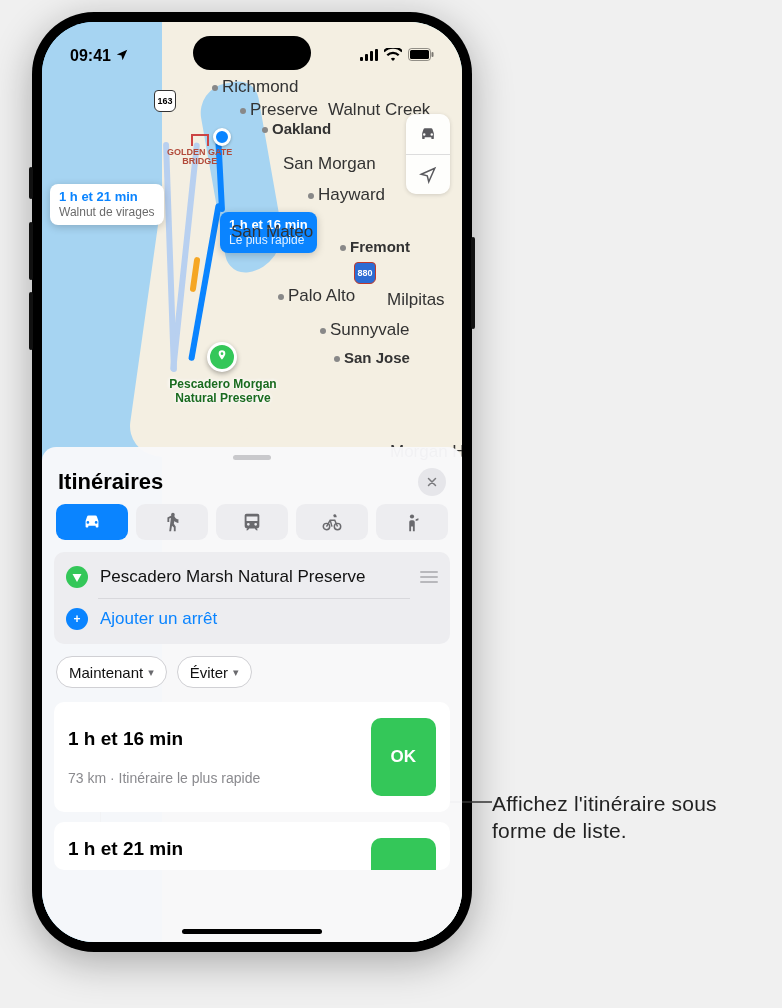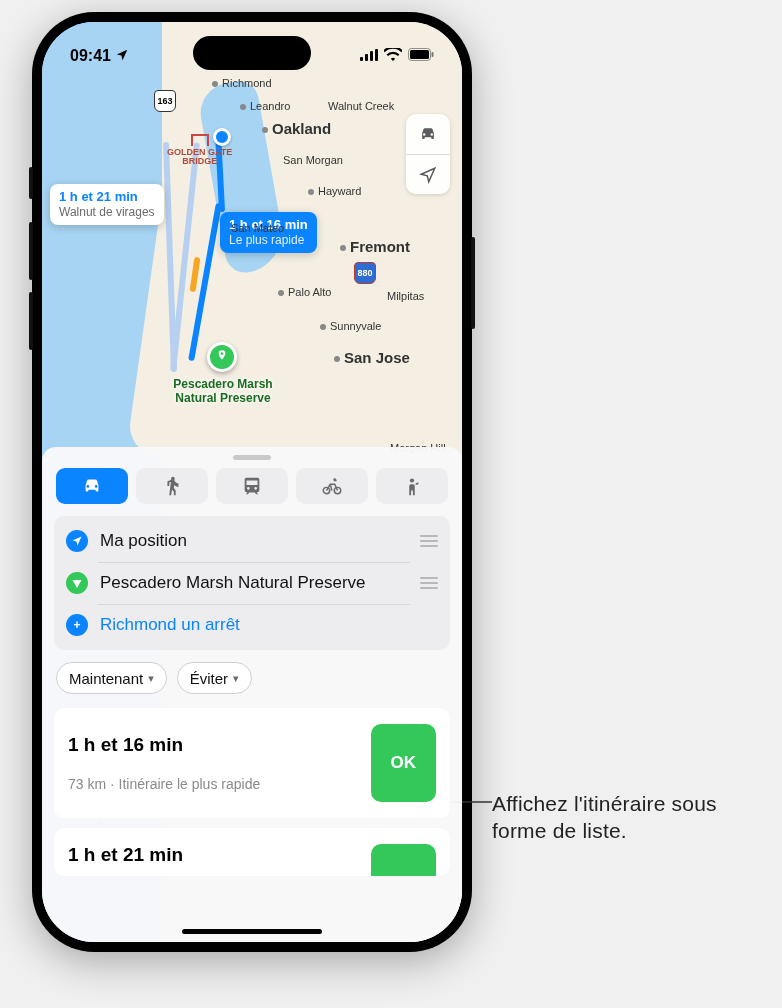--- a/index.html
+++ b/index.html
@@ -92,21 +92,21 @@
   }
   .peninsula-land {
     position: absolute;
     left: 110px; top: 60px; width: 120px; height: 380px;
     background: #f4efe2;
     border-radius: 40px 20px 60px 30px;
     transform: rotate(8deg);
   }
   .city-label {
     position: absolute;
-    font-size: 11px;
+    font-size: 17px;
     color: #333;
     white-space: nowrap;
   }
   .city-label.bold { font-weight: 600; font-size: 15px; }
   .city-dot::before {
     content: "";
     display: inline-block;
     width: 6px; height: 6px;
     background: #888;
     border-radius: 50%;
@@ -434,37 +434,37 @@
       <div class="route fast" style="left:160px; top:180px; height:160px; transform:rotate(10deg);"></div>
 
       <div class="route" style="background:#f5a623; left:150px; top:235px; height:35px; transform:rotate(8deg);"></div>
 
       <div class="marker-start" style="left:171px; top:106px;"></div>
       <div class="marker-end" style="left:165px; top:320px;">
         <svg width="16" height="16" viewBox="0 0 24 24">
             <path fill="#fff" d="M12 2a5 5 0 00-5 5c0 3 5 9 5 9s5-6 5-9a5 5 0 00-5-5zm0 7a2 2 0 110-4 2 2 0 010 4z"></path>
           </svg>
       </div>
-      <div class="marker-end-label" style="left:116px; top:356px; width:130px; white-space:pre-line;">Pescadero Marsh
+      <div class="marker-end-label" style="left:116px; top:356px; width:130px; white-space:pre-line;">Pescadero Morgan
 Natural Preserve</div>
 
       <div class="golden-gate" style="left:125px; top:112px; white-space:pre-line;">GOLDEN GATE
 BRIDGE</div>
 
       <div class="route-callout secondary" style="left:8px; top:162px;">
         <div class="time">1 h et 21 min</div>
         <div class="note">Walnut de virages</div>
       </div>
       <div class="route-callout primary" style="left:178px; top:190px;">
         <div class="time">1 h et 16 min</div>
         <div class="note">Le plus rapide</div>
       </div>
 
       <div class="city-label city-dot" style="left:170px; top:55px;">Richmond</div>
-      <div class="city-label city-dot" style="left:198px; top:78px;">Leandro</div>
+      <div class="city-label city-dot" style="left:198px; top:78px;">Preserve</div>
       <div class="city-label" style="left:286px; top:78px;">Walnut Creek</div>
       <div class="city-label city-dot bold" style="left:220px; top:98px;">Oakland</div>
       <div class="city-label" style="left:241px; top:132px;">San Morgan</div>
       <div class="city-label city-dot" style="left:266px; top:163px;">Hayward</div>
       <div class="city-label" style="left:189px; top:200px;">San Mateo</div>
       <div class="city-label city-dot bold" style="left:298px; top:216px;">Fremont</div>
       <div class="city-label city-dot" style="left:236px; top:264px;">Palo Alto</div>
       <div class="city-label" style="left:345px; top:268px;">Milpitas</div>
       <div class="city-label city-dot" style="left:278px; top:298px;">Sunnyvale</div>
       <div class="city-label city-dot bold" style="left:292px; top:327px;">San Jose</div>
@@ -482,20 +482,28 @@
         <div class="mc-btn">
           <svg width="18" height="18" viewBox="0 0 24 24">
               <path fill="none" stroke="#5a5a5e" stroke-width="2" d="M3 11l18-8-8 18-2-8-8-2z"></path>
             </svg>
         </div>
       </div>
     </div>
 
     <div class="sheet">
       <div class="grabber"></div>
+      <div class="sheet-header">
+        <div class="sheet-title">Itinéraires</div>
+        <div class="close-btn">
+          <svg width="12" height="12" viewBox="0 0 24 24">
+              <path stroke="#7a7a7e" stroke-width="3" stroke-linecap="round" d="M5 5l14 14M19 5L5 19"></path>
+            </svg>
+        </div>
+      </div>
 
       <div class="mode-row">
         <div class="mode-btn active">
           <svg viewBox="0 0 24 24">
               <path fill="currentColor" d="M5 11l1.5-4.5A2 2 0 018.4 5h7.2a2 2 0 011.9 1.5L19 11v6a1 1 0 01-1 1h-1a1 1 0 01-1-1v-1H8v1a1 1 0 01-1 1H6a1 1 0 01-1-1v-6zm2.5 3a1.5 1.5 0 100-3 1.5 1.5 0 000 3zm9 0a1.5 1.5 0 100-3 1.5 1.5 0 000 3z"></path>
             </svg>
         </div>
         <div class="mode-btn">
           <svg viewBox="0 0 24 24">
               <circle cx="13" cy="4" r="2" fill="currentColor"></circle>
@@ -517,49 +525,36 @@
         </div>
         <div class="mode-btn">
           <svg viewBox="0 0 24 24">
               <circle cx="12" cy="6" r="2.3" fill="currentColor"></circle>
               <path fill="currentColor" d="M9 22V12c0-1 .8-2 2-2h2c1.2 0 2 1 2 2v10h-2v-5h-2v5H9zM16 9l3-1v2l-3 1V9z"></path>
             </svg>
         </div>
       </div>
 
       <div class="stops-card" style="position:relative;">
-        <div class="stop-row">
-          <div class="stop-icon start">
-            <svg width="12" height="12" viewBox="0 0 24 24">
-                <path fill="#fff" d="M3 11l18-8-8 18-2-8-8-2z"></path>
-              </svg>
-          </div>
-          <div class="stop-label">Ma position</div>
-          <div class="drag-handle">
-              <span></span>
-              <span></span>
-              <span></span>
-            </div>
-        </div>
         <div class="stop-row">
           <div class="stop-icon end">
             <svg width="12" height="12" viewBox="0 0 24 24">
                 <path fill="#fff" d="M12 2l9 16H3L12 2z" transform="rotate(180 12 12)"></path>
               </svg>
           </div>
           <div class="stop-label">Pescadero Marsh Natural Preserve</div>
           <div class="drag-handle">
               <span></span>
               <span></span>
               <span></span>
             </div>
         </div>
         <div class="stop-row">
           <div class="stop-icon add">+</div>
-          <div class="stop-label link">Richmond un arrêt</div>
+          <div class="stop-label link">Ajouter un arrêt</div>
         </div>
       </div>
 
       <div class="filter-row">
         <div class="pill">
           <span>Maintenant</span>
           <span class="chev">▾</span>
         </div>
         <div class="pill">
           <span>Éviter</span>

